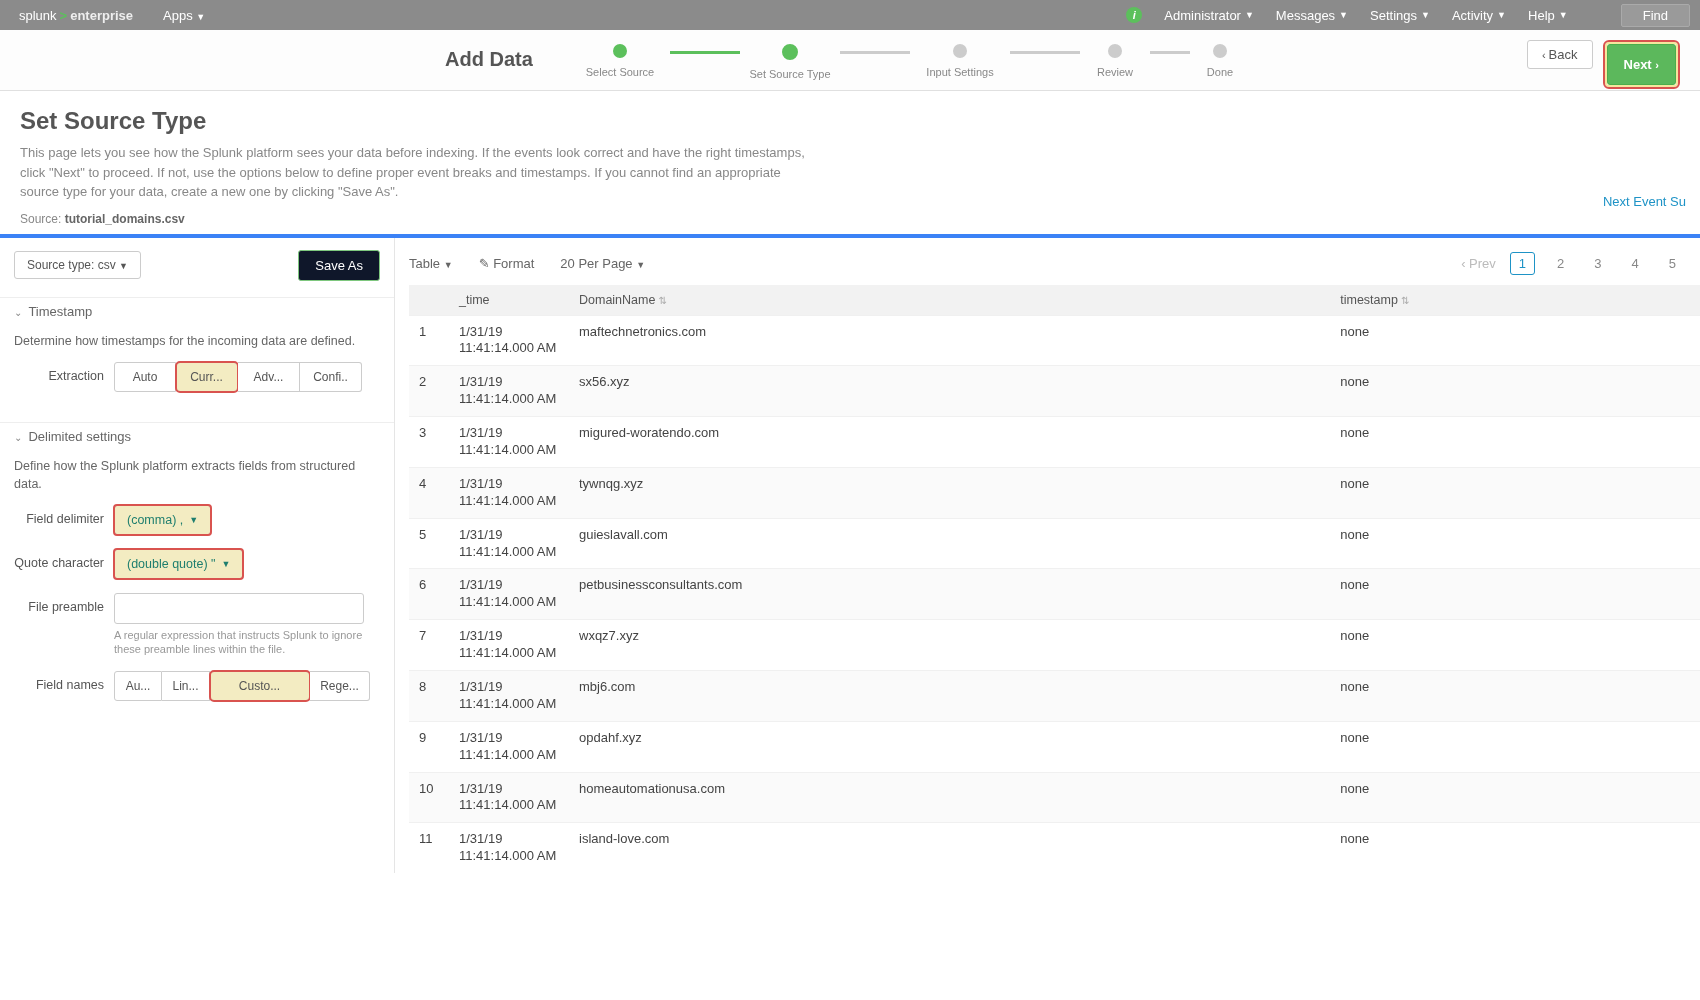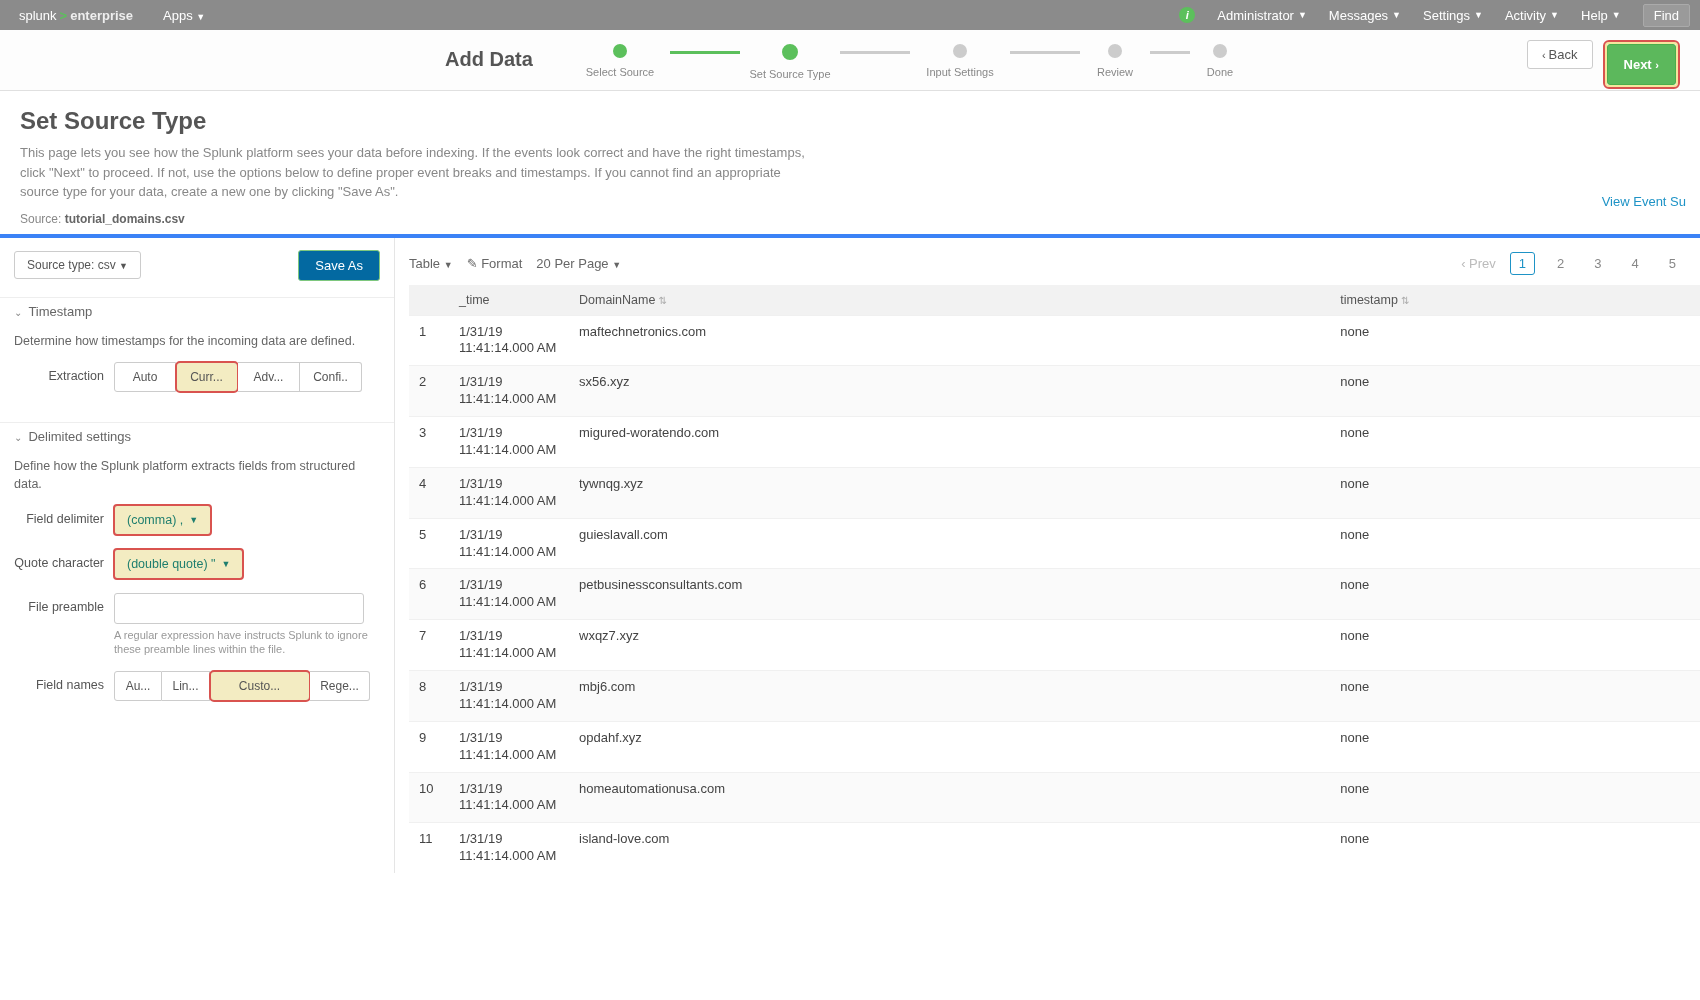--- a/index.html
+++ b/index.html
@@ -8,21 +8,21 @@
 
 .topbar { background:#8b8b8b; height:30px; display:flex; align-items:center; padding:0 10px; color:#fff; font-size:13px; }
 .brand { display:flex; align-items:center; gap:2px; }
 .brand .sp { font-weight:400; color:#fff;margin-left:9px; }
 .brand .gt { color:#5cc05c; font-weight:bold; margin:0 1px; }
 .brand .ent { color:#eee; font-weight:600; }
 .apps { margin-left:30px; cursor:pointer; }
 .topright { margin-left:auto; display:flex; align-items:center; gap:22px; }
 .topright .item { cursor:pointer; display:flex; align-items:center; gap:4px; }
 .info-icon { width:16px; height:16px; border-radius:50%; background:#5cc05c; color:#fff; text-align:center; font-size:11px; line-height:16px; font-style:italic; font-weight:bold; }
-.findbtn { border:1px solid #aaa; background:#9a9a9a; color:#fff; padding:3px 10px; border-radius:2px; cursor:pointer; }
+.findbtn { border:1px solid #aaa; background:#9a9a9a; color:#fff; padding:3px 21px; border-radius:2px; cursor:pointer;margin-left:31px; }
 .caret { font-size:9px; }
 
 
 .subheader { background:#fdfdfd; border-bottom:1px solid #e0e0e0; padding:14px 0 10px; display:flex; align-items:flex-start; justify-content:center; position:relative; }
 .addtitle { position:absolute; left:445px; top:18px; font-size:20px; color:#555; font-weight:600; }
 .wizard { display:flex; align-items:flex-start; gap:0; margin-left:120px; }
 .step { display:flex; flex-direction:column; align-items:center; width:100px; position:relative; }
 .step .dot { width:14px; height:14px; border-radius:50%; background:#ccc; border:3px solid #ccc; }
 .step.done .dot,.step.active .dot { background:#5cc05c; border-color:#5cc05c; }
 .step.current .dot { background:#5cc05c; border-color:#5cc05c; width:16px; height:16px; }
@@ -42,21 +42,21 @@
 .sourceline b { color:#666; font-weight:600; }
 .viewevt { float:right; color:#1e93c6; font-size:13px; margin-top:-18px; margin-right:-6px; }
 
 
 .main { display:flex; border-top:4px solid #3b82f6; }
 .leftpanel { width:395px; border-right:1px solid #e5e5e5; padding:12px 14px; }
 .rightpanel { flex:1; padding:10px 0 0 14px; }
 
 .src-row { display:flex; gap:10px; align-items:center; margin-bottom:16px; }
 .srcbtn { border:1px solid #ccc; background:#fff; padding:6px 12px; font-size:12px; color:#555; border-radius:3px; cursor:pointer; }
-.saveas { margin-left:auto; background:#0369a1; border:1px solid #7ec77e; color:#fff; padding:7px 16px; border-radius:3px; font-size:13px; cursor:pointer; }
+.saveas { margin-left:auto; background:#0f172a; border:1px solid #7ec77e; color:#fff; padding:7px 16px; border-radius:3px; font-size:13px; cursor:pointer; }
 
 .section-hdr { color:#666; font-size:13px; padding:6px 0; cursor:pointer; border-top:1px solid #eee; margin-left:-14px; margin-right:-14px; padding-left:14px; }
 .section-hdr .chev { display:inline-block; transform:rotate(0); margin-right:6px; color:#888; font-size:10px; }
 .section-body { padding:8px 0 16px; }
 .desc { color:#666; font-size:12.5px; margin-bottom:12px; line-height:1.4; }
 .field { display:flex; align-items:flex-start; margin-bottom:14px; }
 .field .flabel { width:100px; text-align:right; padding-right:10px; color:#555; font-size:12.5px; padding-top:6px; line-height:1.3; }
 .field .fcontrol { flex:1; }
 
 .btngroup { display:flex; }
@@ -64,21 +64,21 @@
 .btngroup .seg:first-child { border-left:1px solid #ccc; border-radius:3px 0 0 3px; }
 .btngroup .seg:last-child { border-radius:0 3px 3px 0; }
 .hl-red { outline:2px solid #d9534f; outline-offset:-1px; border-radius:4px; }
 .hl-yellow { background:#f3ecc2 !important; }
 
 .ddbtn { border:1px solid #ccc; padding:7px 12px; font-size:12.5px; border-radius:3px; cursor:pointer; display:inline-flex; align-items:center; gap:6px; color:#1e7e6e; background:#fff; }
 .txtinput { border:1px solid #ccc; border-radius:3px; padding:7px 8px; font-size:13px; width:250px; }
 .hint { color:#999; font-size:11px; margin-top:4px; line-height:1.3; }
 
 
-.tbltoolbar { display:flex; align-items:center; gap:14px; color:#666; font-size:13px; padding:4px 0 10px; }
+.tbltoolbar { display:flex; align-items:center; gap:26px; color:#666; font-size:13px; padding:4px 0 10px; }
 .tbltoolbar .titem { cursor:pointer; }
 .pager { margin-left:auto; display:flex; align-items:center; gap:14px; color:#888; margin-right:16px; }
 .pager .pg { cursor:pointer; padding:3px 8px; }
 .pager .pg.active { border:1px solid #1e93c6; border-radius:3px; color:#1e93c6; }
 .pager .prev { color:#bbb; }
 
 table.data { width:100%; border-collapse:collapse; font-size:13px; }
 table.data thead th { background:#f2f2f2; text-align:left; padding:8px 10px; color:#555; font-weight:400; font-size:12.5px; }
 table.data tbody td { padding:8px 10px; vertical-align:top; border-top:1px solid #f0f0f0; color:#444; }
 table.data tbody tr:nth-child(even) td { background:#fafafa; }
@@ -163,21 +163,21 @@
     </div>
   </div>
 </div>
 
 <div class="pagehead">
   <h1>Set Source Type</h1>
   <p>This page lets you see how the Splunk platform sees your data before indexing. If the events look correct and have the right timestamps, click "Next" to proceed. If not, use the options below to define proper event breaks and timestamps. If you cannot find an appropriate source type for your data, create a new one by clicking "Save As".</p>
   <div class="sourceline">
     <span>Source:</span>
     <b>tutorial_domains.csv</b>
-    <span class="viewevt">View Event Su</span>
+    <span class="viewevt">Next Event Su</span>
   </div>
 </div>
 
 <div class="main">
 
   <div class="leftpanel">
     <div class="src-row">
       <button class="srcbtn"><span>Source type: csv</span> <span class="caret">▼</span></button>
       <button class="saveas">Save As</button>
     </div>
@@ -219,21 +219,21 @@
               <span>(double quote) "</span>
               <span class="caret">▼</span>
             </div>
         </div>
       </div>
 
       <div class="field">
         <div class="flabel">File preamble</div>
         <div class="fcontrol">
           <input class="txtinput" style="">
-          <div class="hint">A regular expression have instructs Splunk to ignore these preamble lines within the file.</div>
+          <div class="hint">A regular expression that instructs Splunk to ignore these preamble lines within the file.</div>
         </div>
       </div>
 
       <div class="field">
         <div class="flabel">Field names</div>
         <div class="fcontrol">
           <div class="btngroup">
             <div class="seg" style="width:48px">Au...</div>
             <div class="seg" style="width:48px">Lin...</div>
             <div class="seg hl-yellow hl-red" style="width:100px">Custo...</div>

